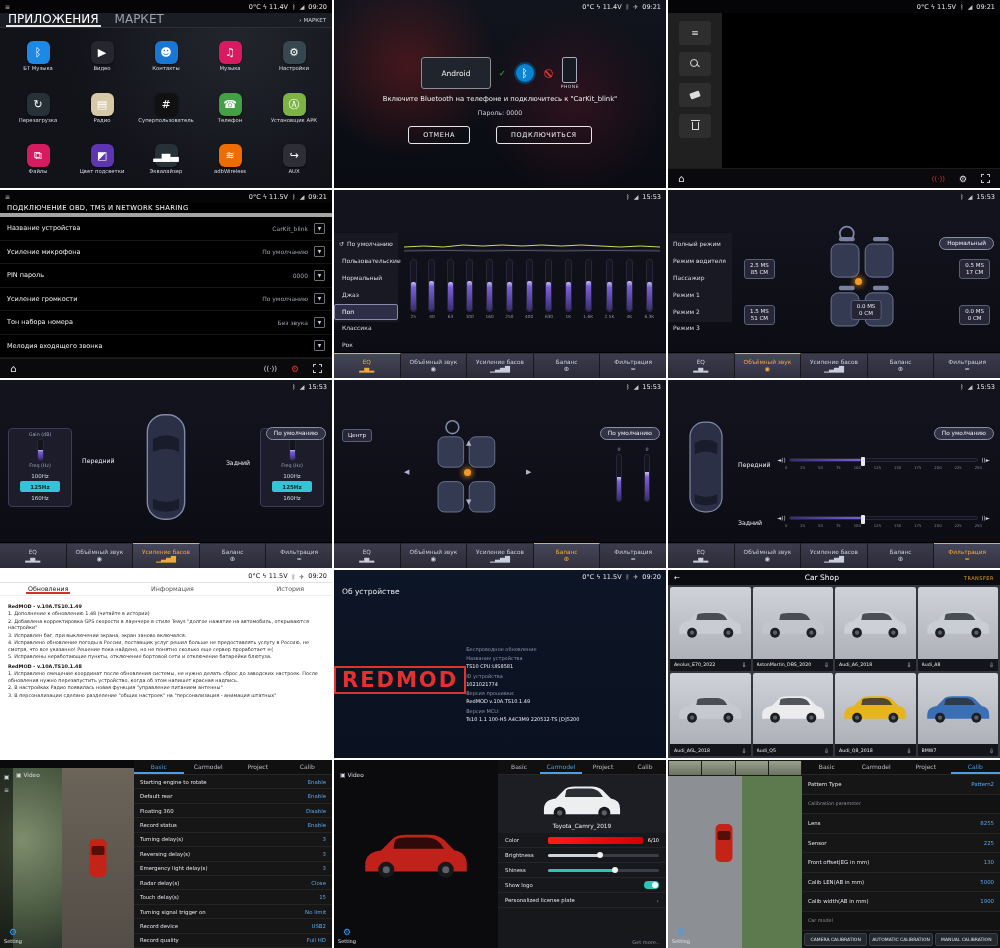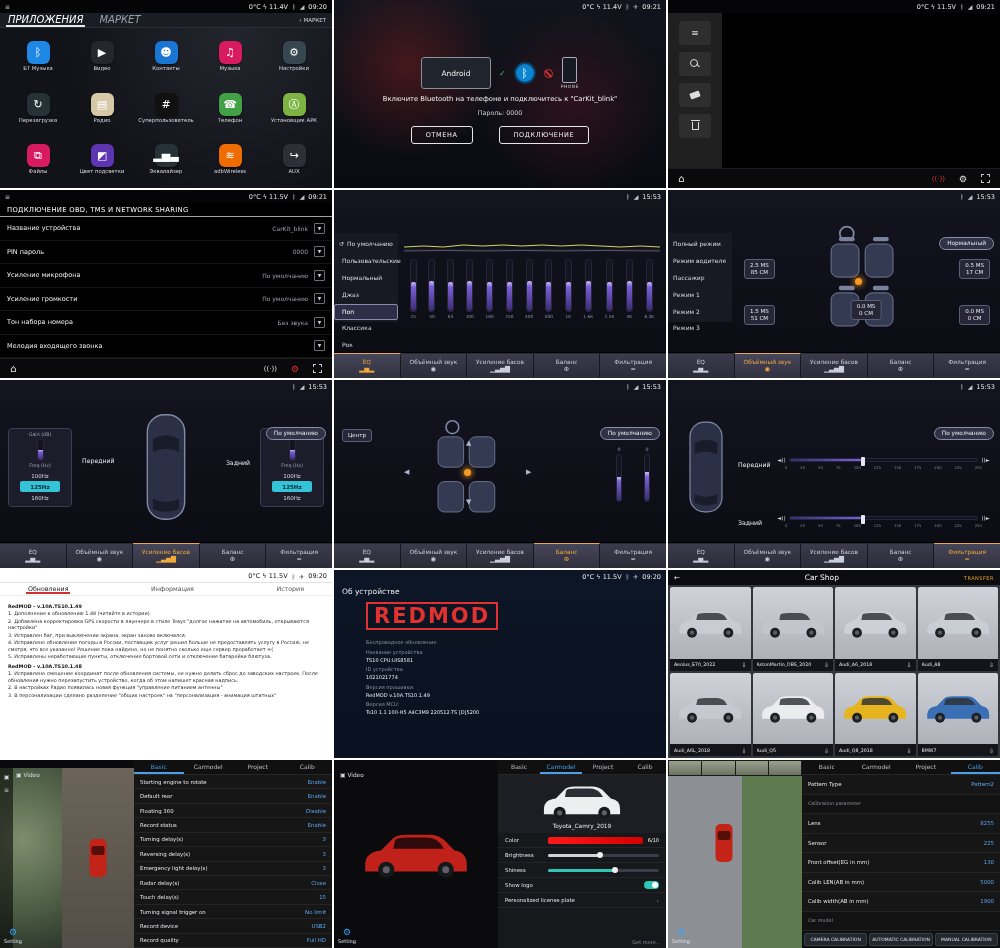--- a/index.html
+++ b/index.html
@@ -9,21 +9,21 @@
 .panel{position:relative;overflow:hidden;background:#000;color:#fff;display:flex;flex-direction:column;font-size:7px;}
 
 .sb{height:13px;flex:none;display:flex;align-items:center;gap:4px;padding:0 5px;font-size:6.5px;color:#e8e8e8;background:#050508;}
 .sb .sp{flex:1;}
 .sb.light{background:#fff;color:#111;border-bottom:1px solid #e2e2e2;}
 .sb .ic{font-size:6px;opacity:.85;}
 
 #p1{background:radial-gradient(circle at 70% 20%,#23252e,#121319 60%);}
 .dtabs-bar{height:15px;display:flex;align-items:center;background:#1b1d24;border-bottom:1px solid #2c2e38;padding:0 6px;gap:10px;}
 .dtabs{display:flex;gap:12px;height:100%;}
-.dtab{font-size:10px;color:#9aa0ad;display:flex;align-items:center;padding:4px 2px;border-bottom:2px solid transparent;font-style:italic;}
+.dtab{font-size:12px;color:#9aa0ad;display:flex;align-items:center;padding:4px 2px;border-bottom:2px solid transparent;}
 .dtab.active{color:#fff;border-bottom-color:#e8e8e8;}
 .market{margin-left:auto;display:flex;align-items:center;gap:2px;font-size:5.5px;color:#cfd3da;}
 .apps{flex:1;display:grid;grid-template-columns:repeat(5,1fr);grid-template-rows:repeat(3,1fr);padding:3px 6px;}
 .app{display:flex;flex-direction:column;align-items:center;justify-content:center;gap:2px;}
 .app-ic{width:23px;height:23px;border-radius:6px;display:flex;align-items:center;justify-content:center;font-size:11px;color:#fff;box-shadow:0 1px 2px rgba(0,0,0,.6);}
 .app-lb{font-size:5.3px;color:#d8dbe2;text-align:center;line-height:1.1;max-width:60px;}
 
 #p2{background:radial-gradient(circle at 22% 35%,rgba(170,35,35,.35),transparent 32%),radial-gradient(circle at 72% 55%,rgba(120,25,45,.3),transparent 36%),linear-gradient(#11141d,#090b11);}
 .bt-center{flex:1;display:flex;flex-direction:column;align-items:center;justify-content:center;gap:6px;}
 .bt-row{display:flex;align-items:center;gap:8px;}
@@ -48,21 +48,21 @@
 .i-search::after{content:"";position:absolute;left:6px;top:6.2px;width:4px;height:1.3px;background:#ddd;transform:rotate(45deg);}
 .i-eraser{width:10px;height:6px;background:#ddd;border-radius:1px;transform:rotate(-20deg);}
 .i-trash{position:relative;width:7px;height:8px;border:1px solid #ddd;border-top:none;border-radius:0 0 1px 1px;}
 .i-trash::before{content:"";position:absolute;top:-2.5px;left:-2px;width:9px;height:1.2px;background:#ddd;}
 .i-grid{width:9px;height:9px;border:1px dashed #c5c5c5;}
 .navbar{height:20px;flex:none;background:#0a0a0c;display:flex;align-items:center;padding:0 10px;gap:14px;border-top:1px solid #1c1c1f;}
 .navbar .home{font-size:10px;color:#e8e8e8;}
 .navbar .sp{flex:1;}
 .nb-ic{font-size:7px;color:#e0e0e0;display:flex;align-items:center;}
 .red{color:#e03030 !important;}
-.obd-title{height:14px;display:flex;align-items:center;padding:0 7px;font-size:6.8px;color:#fff;letter-spacing:.3px;border-bottom:1px solid #a3a3a3;}
+.obd-title{height:14px;display:flex;align-items:center;padding:0 7px;font-size:6.8px;color:#fff;letter-spacing:.3px;border-bottom:4px solid #a3a3a3;}
 .obd-rows{flex:1;display:flex;flex-direction:column;}
 .obd-row{flex:1;display:flex;align-items:center;padding:0 7px;border-bottom:1px solid #151518;}
 .obd-l{font-size:6.5px;color:#f0f0f0;flex:1;}
 .obd-v{font-size:6px;color:#9aa0ab;margin-right:6px;}
 .obd-dd{width:11px;height:11px;border:1px solid #6a6f78;display:flex;align-items:center;justify-content:center;font-size:4.5px;color:#cfd3da;border-radius:1px;}
 
 .audio{background:linear-gradient(#14141f,#0b0b13);gap:30px;}
 .audio .sb{background:transparent;}
 .audio-tabs{height:26px;flex:none;display:flex;background:#23232e;border-top:1px solid #000;}
 .audio-tab{flex:1;display:flex;flex-direction:column;align-items:center;justify-content:center;gap:1px;color:#c9ccda;background:linear-gradient(#3b3b4c,#2b2b38);border-right:1px solid #17171f;border-top:1px solid transparent;}
@@ -116,21 +116,21 @@
 .log-title{font-size:9.5px;font-weight:700;text-align:center;padding:4px 0 2px;color:#111;}
 .log-tabs{display:flex;justify-content:space-between;padding:0 26px;height:13px;align-items:center;border-bottom:1px solid #eee;}
 .log-tab{font-size:6.3px;color:#555;border-bottom:2px solid transparent;padding:0 2px;}
 .log-tab.active{color:#222;border-bottom-color:#d03030;}
 .log{flex:1;padding:4px 8px;overflow:hidden;}
 .log-line{font-size:4.9px;line-height:1.32;color:#2a2a2a;margin-bottom:1px;}
 .log-line.section{font-weight:700;margin-top:3px;color:#111;}
 
 #p11{background:linear-gradient(#0d1626,#0a1120);}
 .about-title{font-size:7.5px;color:#e8eaf2;padding:4px 8px 0;}
-.about-body{flex:1;display:flex;flex-direction:column;align-items:flex-start;padding-top:6px;padding-left:32px;}
+.about-body{flex:1;display:flex;align-items:center;padding-top:6px;}
 .redmod{font-size:21px;font-weight:800;color:#e23230;letter-spacing:2px;border:2px solid #e23230;padding:0 6px;line-height:1.15;}
 .about-lines{margin-top:7px;width:200px;}
 .about-line{font-size:5px;line-height:1.55;color:#e8eaf2;}
 .about-line.section{color:#8a93a8;margin-top:2px;}
 
 #p12{background:#33363c;}
 .shop-bar{height:15px;flex:none;background:#0b0c10;display:flex;align-items:center;padding:0 6px;gap:6px;}
 .shop-title{flex:1;text-align:center;font-size:7.5px;color:#fff;}
 .transfer{font-size:5px;color:#e8a020;letter-spacing:.5px;}
 .shop-grid{flex:1;display:grid;grid-template-columns:repeat(4,1fr);grid-template-rows:repeat(2,1fr);gap:2px;padding:2px;}
@@ -294,21 +294,21 @@
         <span class="nosym"></span>
         <div class="ph2wrap">
           <div class="ph2"></div>
           <span class="ph2-lb">PHONE</span>
         </div>
       </div>
       <div class="bt-msg">Включите Bluetooth на телефоне и подключитесь к "CarKit_blink"</div>
       <div class="bt-pass">Пароль: 0000</div>
       <div class="bt-btns">
         <button class="dlg-btn">ОТМЕНА</button>
-        <button class="dlg-btn">ПОДКЛЮЧЕНИЕ</button>
+        <button class="dlg-btn">ПОДКЛЮЧИТЬСЯ</button>
       </div>
     </div>
   </section>
 
   <section class="panel" id="p3">
     <div class="sb">
       <span class="sp"></span>
       <span>0°C ϟ 11.5V</span>
       <span class="ic">ᛒ</span>
       <span class="ic">◢</span>
@@ -352,29 +352,29 @@
     <div class="obd-title">ПОДКЛЮЧЕНИЕ OBD, TMS И NETWORK SHARING</div>
     <div class="obd-rows">
         <div class="obd-row">
         <span class="obd-l">Название устройства</span>
         <span class="obd-v">CarKit_blink</span>
         <span class="obd-dd">
             <span>▼</span>
           </span>
       </div>
         <div class="obd-row">
-        <span class="obd-l">PIN пароль</span>
-        <span class="obd-v">0000</span>
+        <span class="obd-l">Усиление микрофона</span>
+        <span class="obd-v">По умолчанию</span>
         <span class="obd-dd">
             <span>▼</span>
           </span>
       </div>
         <div class="obd-row">
-        <span class="obd-l">Усиление микрофона</span>
-        <span class="obd-v">По умолчанию</span>
+        <span class="obd-l">PIN пароль</span>
+        <span class="obd-v">0000</span>
         <span class="obd-dd">
             <span>▼</span>
           </span>
       </div>
         <div class="obd-row">
         <span class="obd-l">Усиление громкости</span>
         <span class="obd-v">По умолчанию</span>
         <span class="obd-dd">
             <span>▼</span>
           </span>

